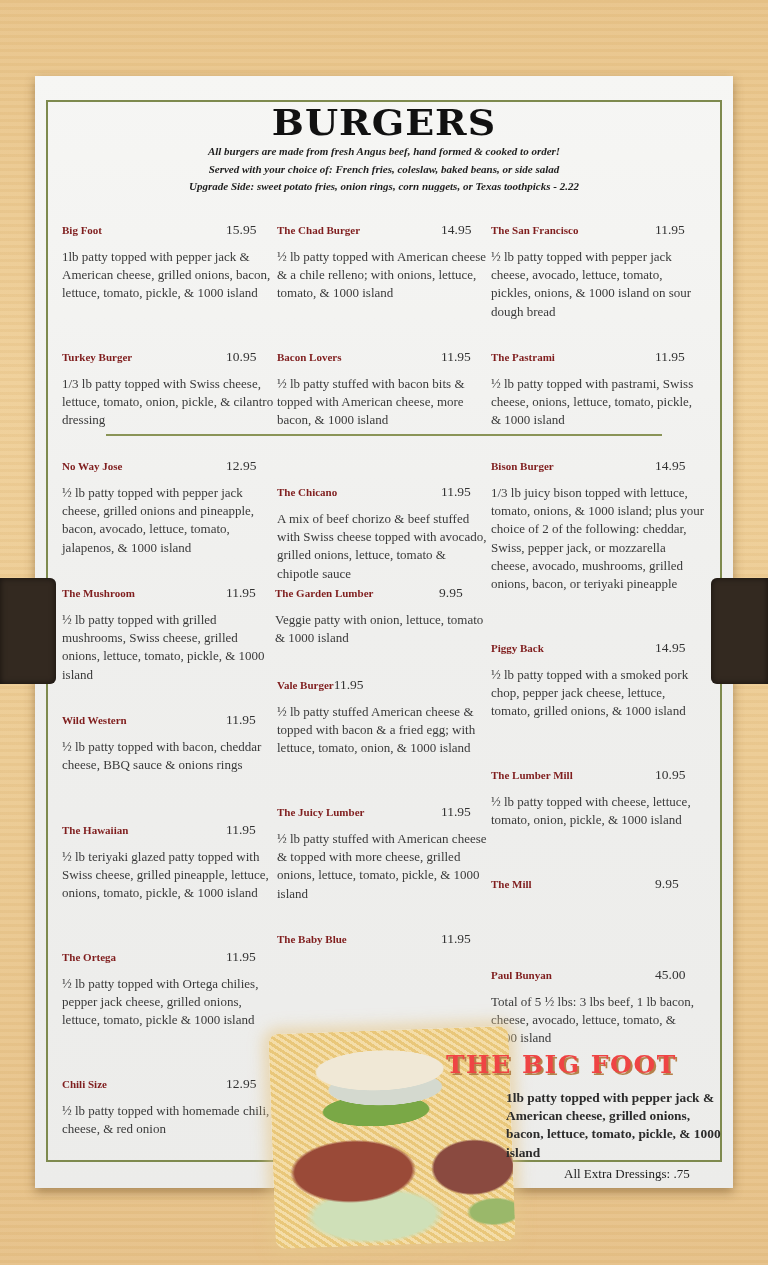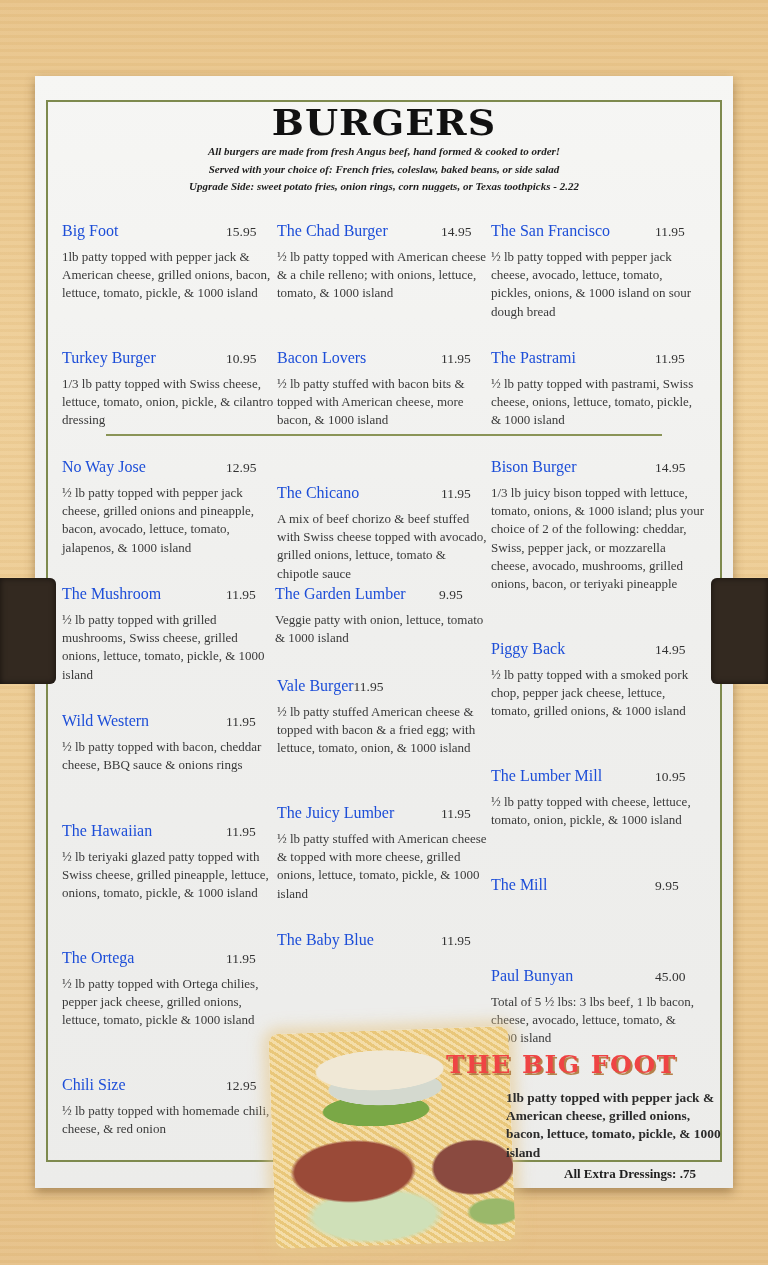--- a/index.html
+++ b/index.html
@@ -34,21 +34,21 @@
   }
   .intro {
     position: absolute; left: 0; width: 768px; top: 143px; text-align: center;
     font-weight: bold; font-size: 11px; line-height: 17.5px; color: #1e1e1e; font-style: italic;
   }
   .divider {
     position: absolute; left: 106px; top: 434px; width: 556px; height: 2px; background: #8a9457;
   }
   .item { position: absolute; width: 214px; }
   .item .head { display: flex; justify-content: space-between; align-items: baseline; height: 18px; }
-  .item .name { font-weight: normal; font-size: 16px; color: #1d4ed8; white-space: nowrap; }
+  .item .name { font-weight: bold; font-size: 11px; color: #7f1d1d; white-space: nowrap; }
   .item .price { font-size: 13.5px; color: #333; width: 50px; text-align: left; }
   .item .desc { margin-top: 8px; font-size: 13px; line-height: 18.2px; color: #3a3a3a; white-space: normal; }
   .photo {
     position: absolute; left: 272px; top: 1030px; width: 240px; height: 215px;
     border-radius: 10px;
     background:
       radial-gradient(ellipse 90px 28px at 110px 40px, #f0e8d6 0 70%, transparent 72%),
       radial-gradient(ellipse 80px 24px at 115px 58px, #d4d9cf 0 70%, transparent 72%),
       radial-gradient(ellipse 75px 22px at 105px 80px, #7aa846 0 70%, transparent 72%),
       radial-gradient(ellipse 60px 40px at 200px 140px, #8a4a40 0 65%, transparent 70%),
@@ -62,21 +62,21 @@
   .feature-title {
     position: absolute; left: 446px; top: 1050px; font-family: "DejaVu Serif", serif;
     font-weight: 900; font-size: 25px; letter-spacing: 1.5px; color: #ef4444;
     text-shadow: 2px 2px 0 #b5824b;
   }
   .feature-desc {
     position: absolute; left: 506px; top: 1089px; width: 220px;
     font-weight: bold; font-size: 13.4px; line-height: 18.2px; color: #2b2b2b;
   }
   .extras {
-    position: absolute; left: 564px; top: 1166px; font-weight: bold; font-size: 13px; color: #1e1e1e;
+    position: absolute; left: 564px; top: 1166px; font-weight: normal; font-size: 13px; color: #1e1e1e;
   }
 </style>
 </head>
 <body>
 
 <div class="page"></div>
 <div class="frame"></div>
 <div class="strap left"></div>
 <div class="strap right"></div>
 

